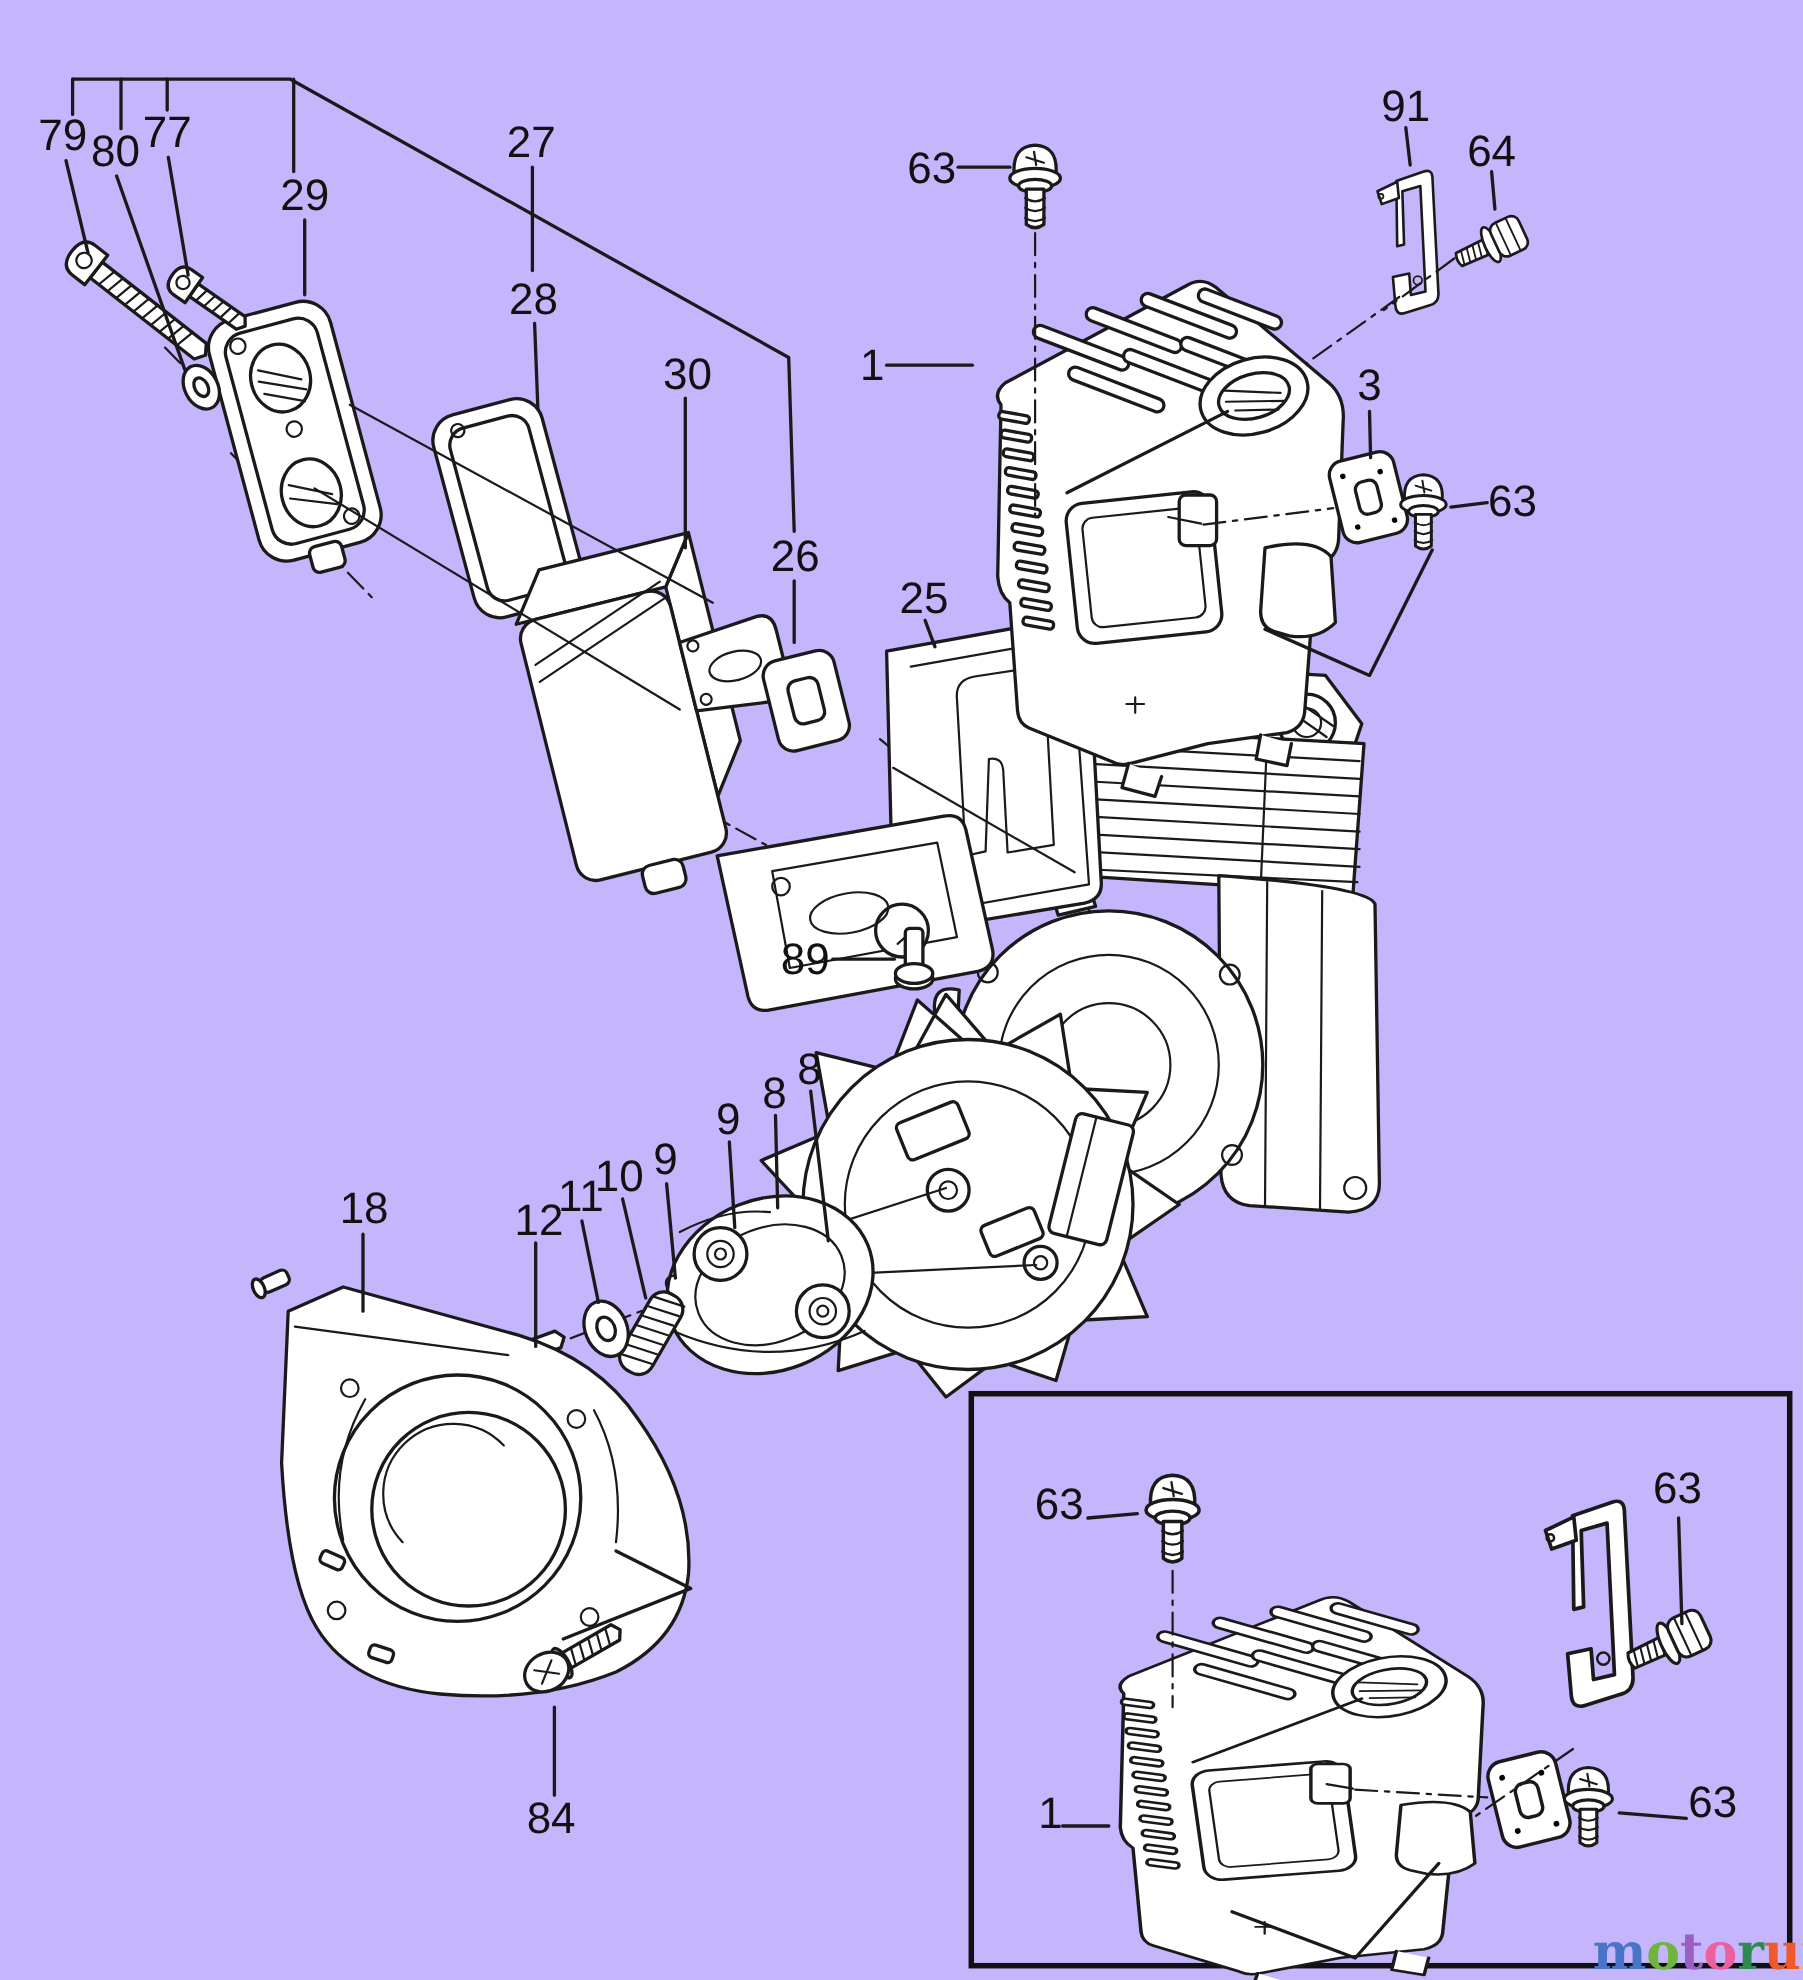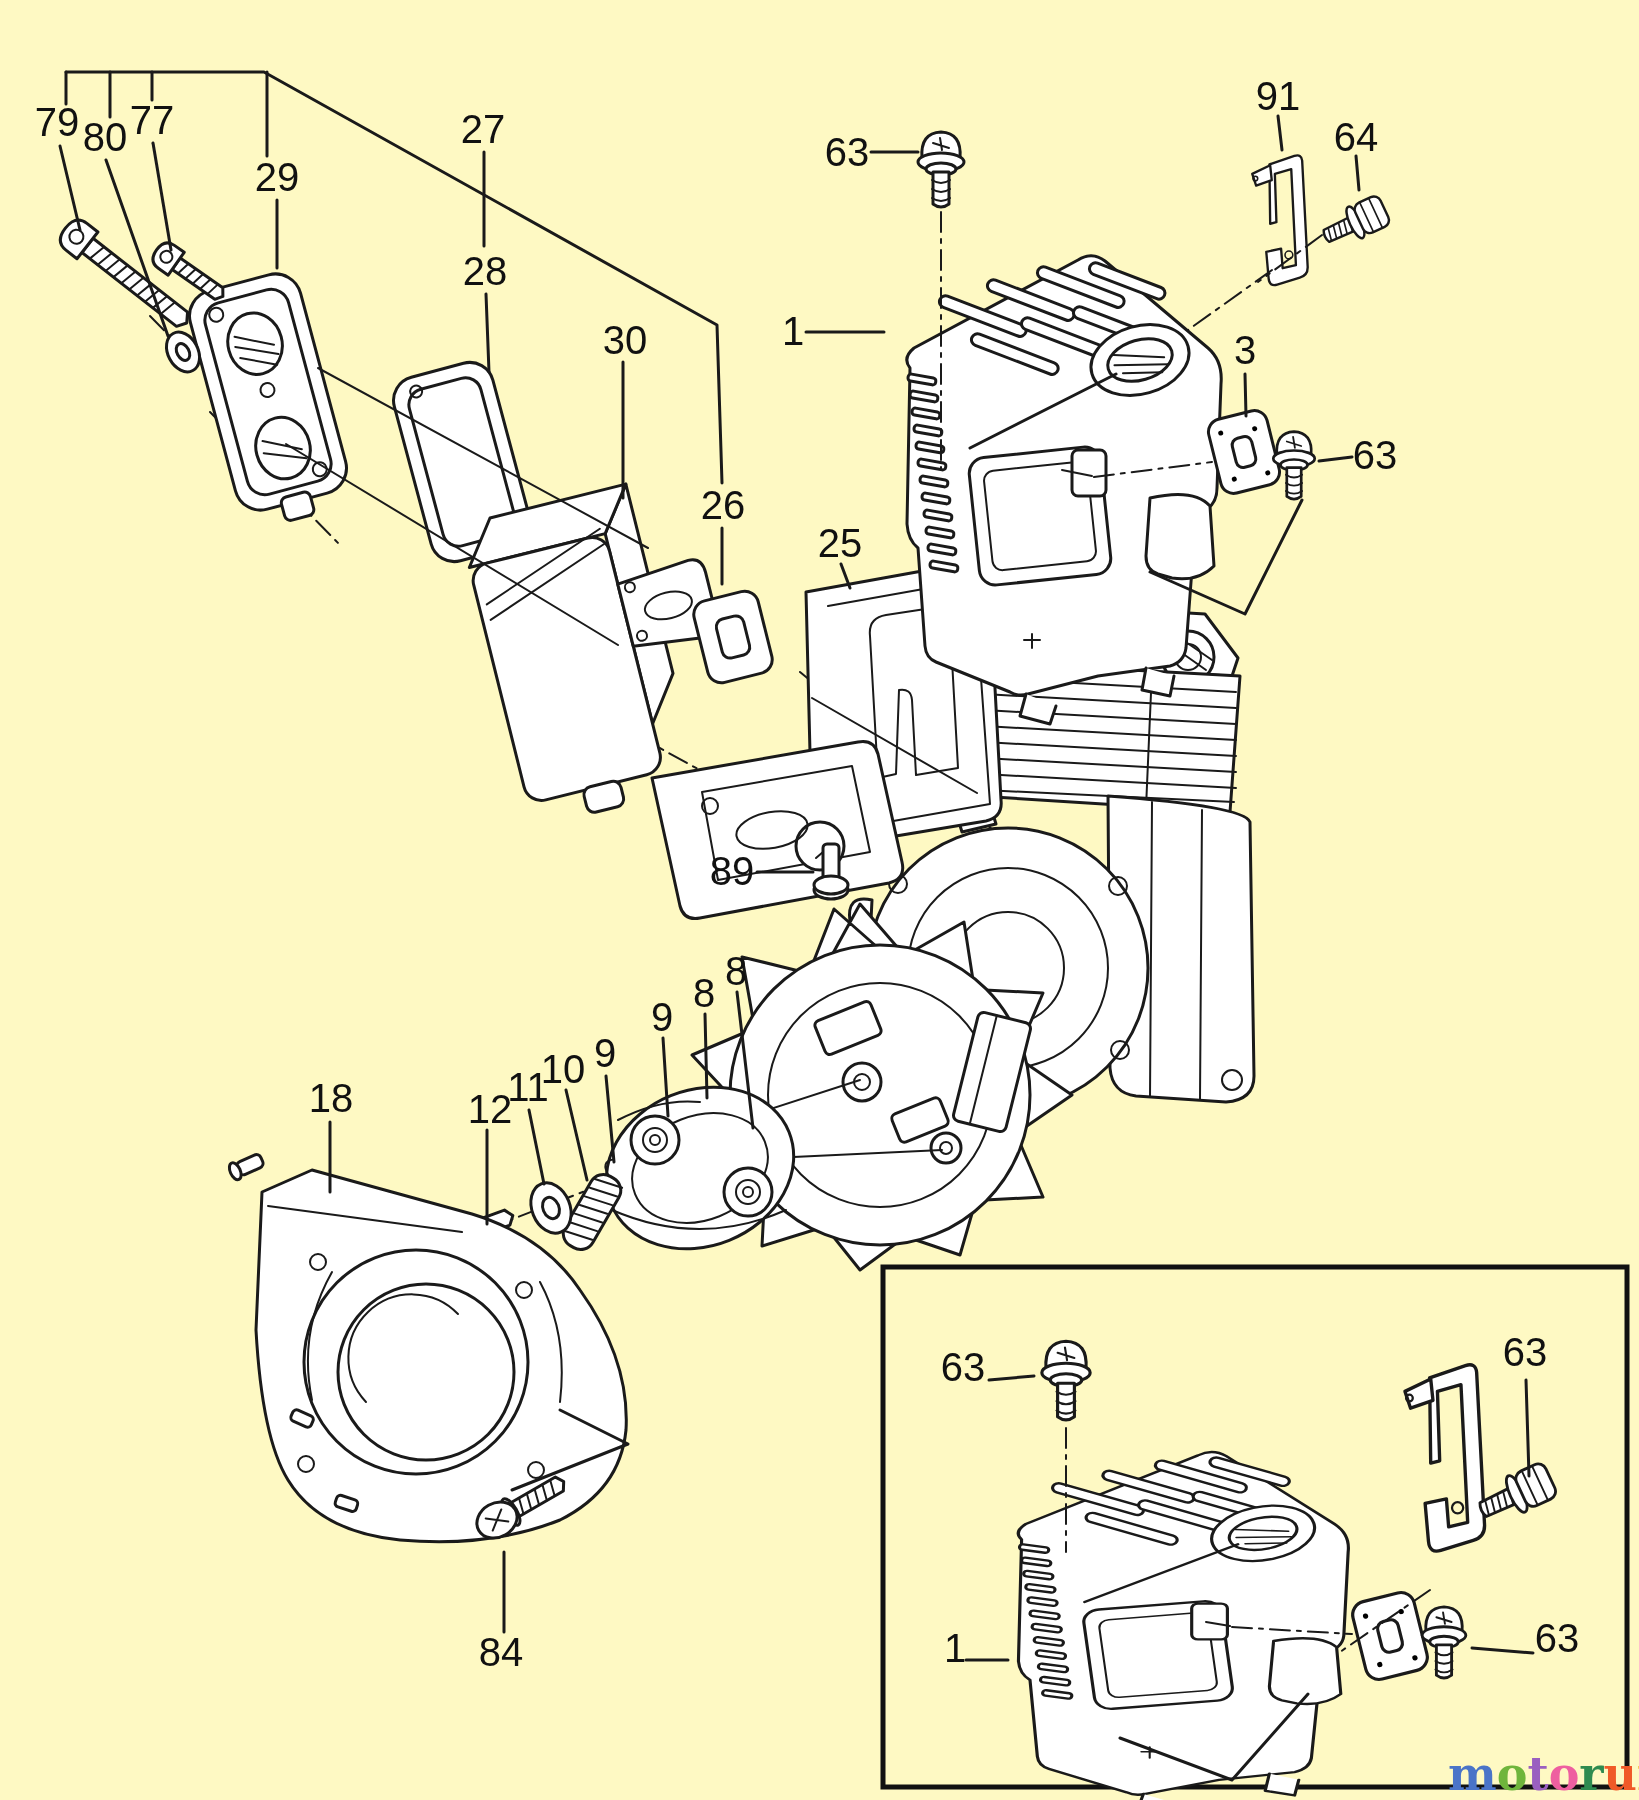--- a/index.html
+++ b/index.html
@@ -1,16 +1,16 @@
 <!DOCTYPE html>
 <html><head>
 <meta charset="utf-8">
 <style>
   html,body{margin:0;padding:0;background:#e8e8e8;}
-  #page{position:relative;width:1639px;height:1800px;background:#fef9c3;margin:0 auto;overflow:hidden;}
+  #page{position:relative;width:1639px;height:1800px;background:#c4b5fd;margin:0 auto;overflow:hidden;}
   svg{display:block}
   .fw{fill:#ffffff;stroke:#1a1a1a;stroke-width:3;stroke-linejoin:round;stroke-linecap:round}
   .ln{fill:none;stroke:#1a1a1a;stroke-width:3;stroke-linejoin:round;stroke-linecap:round}
   .thin{fill:none;stroke:#1a1a1a;stroke-width:2;stroke-linejoin:round;stroke-linecap:round}
   .dashdot{stroke-dasharray:20 7 4 7}
   .lbl{font:400 40px "Liberation Sans",sans-serif;fill:#111;text-anchor:middle}
   .box{fill:none;stroke:#111;stroke-width:5}
   .wm{font:700 46px "DejaVu Serif",serif}
   .wm-tld{font:700 26px "DejaVu Serif",serif}
 </style>

